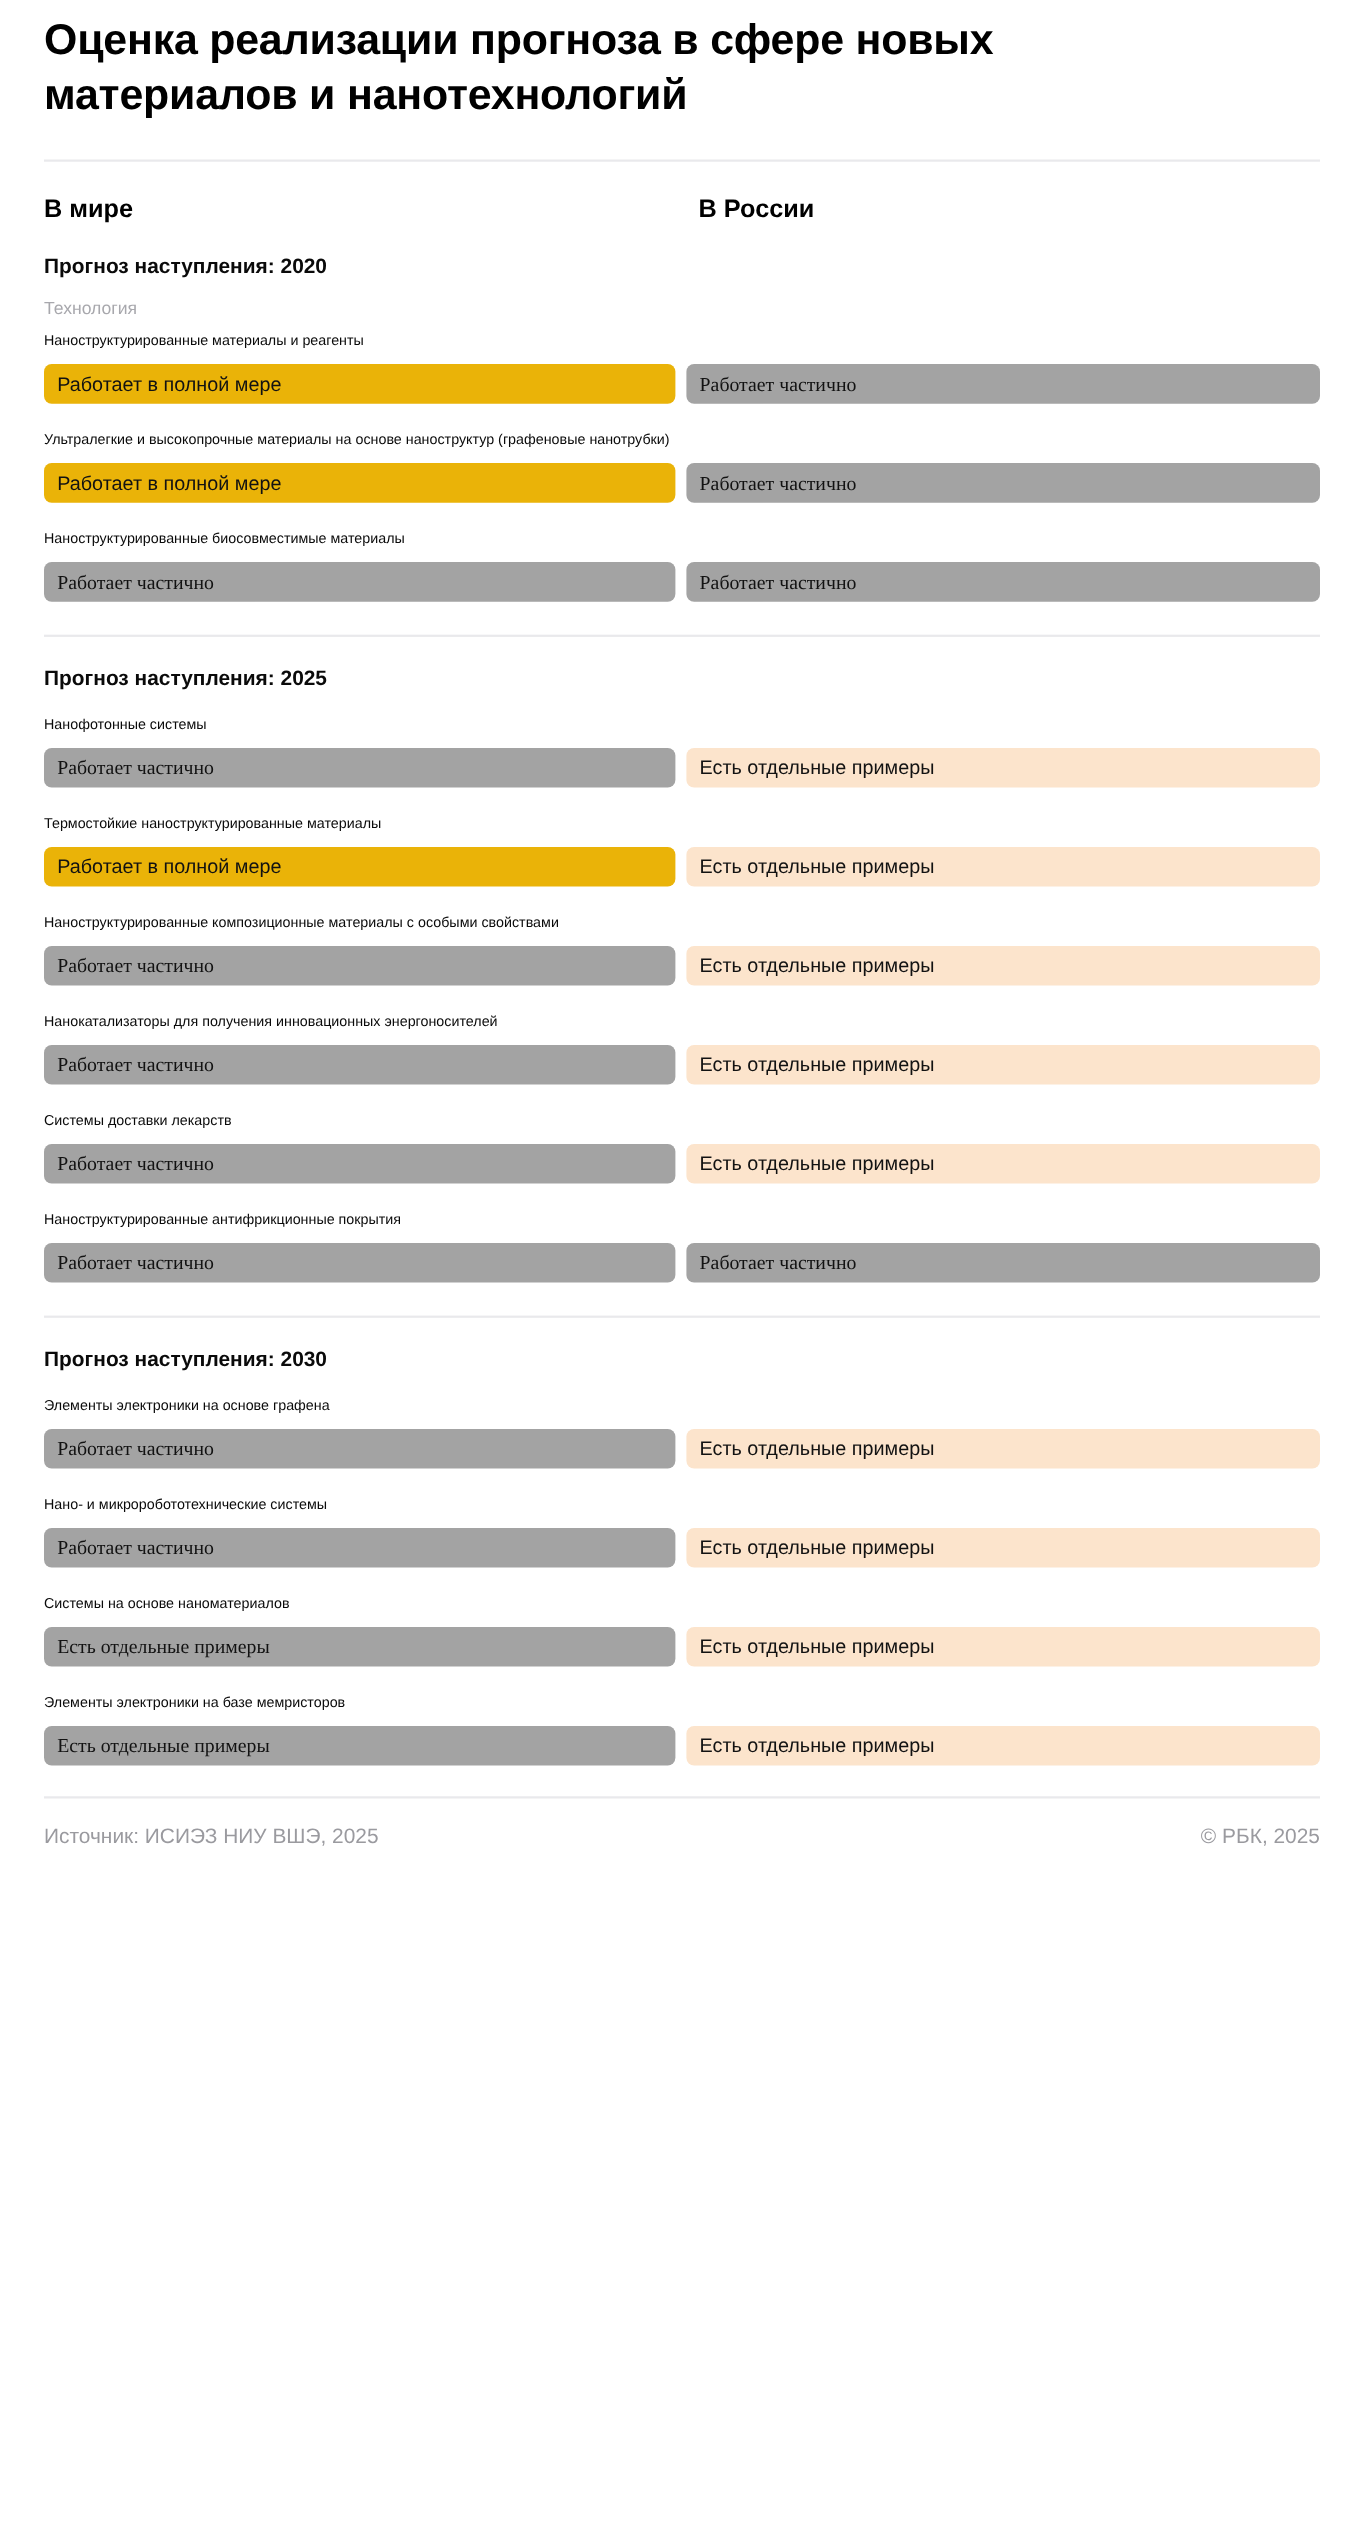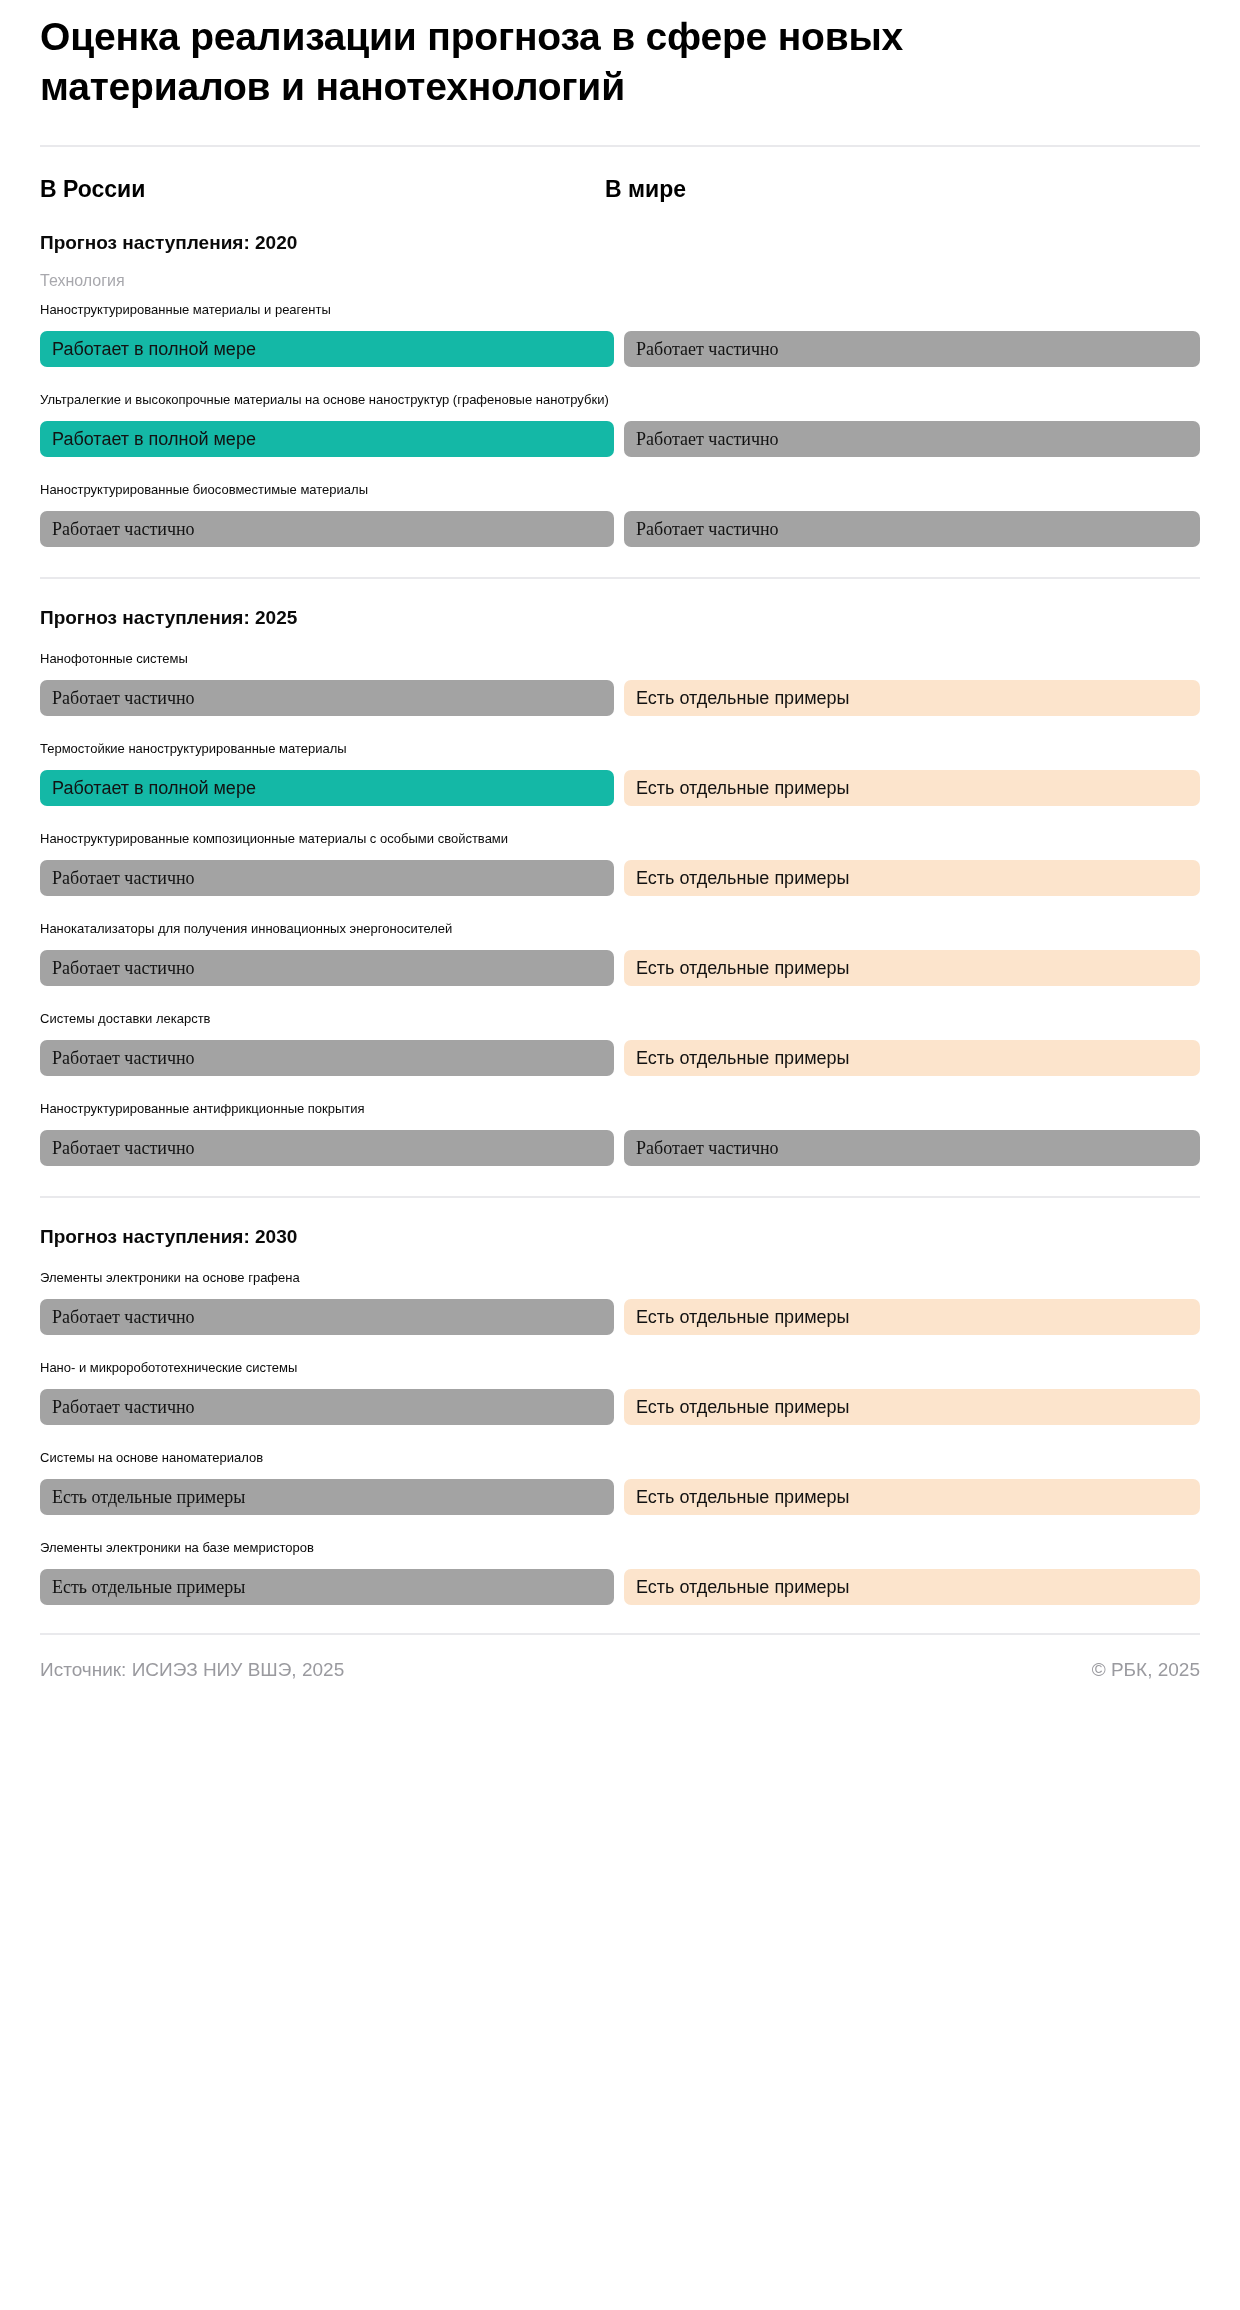--- a/index.html
+++ b/index.html
@@ -104,21 +104,21 @@
     border-radius: 7px;
     font-size: 18px;
     line-height: 1;
     color: #121212;
     white-space: nowrap;
     overflow: hidden;
   }
   .pill.left  { width: 574px; flex: 0 0 574px; }
   .pill.right { flex: 1 1 auto; }
 
-  .pill.full      { background: #14b8a6; }
+  .pill.full      { background: #eab308; }
   .pill.partial   { background: #a3a3a3; font-family: Liberation Serif, serif; }
   .pill.examples  { background: #fce4cc; }
 
   
   .footer {
     display: flex;
     justify-content: space-between;
     align-items: baseline;
     margin-top: 22px;
     font-size: 19px;
@@ -130,22 +130,22 @@
 </head>
 <body>
 
 <div class="infographic">
 
   <h1 class="title">Оценка реализации прогноза в сфере новых материалов и нанотехнологий</h1>
 
   <div class="rule rule-title"></div>
 
   <div class="col-heads">
+    <div class="col-head left">В мире</div>
     <div class="col-head right">В России</div>
-    <div class="col-head left">В мире</div>
   </div>
 
   <div id="groups-container">
       <div class="group">
         <div class="group-title">Прогноз наступления: 2020</div>
         <div class="micro-label">Технология</div>
         <div class="tech-row">
           <div class="tech-name">Наноструктурированные материалы и реагенты</div>
           <div class="status-pair">
             <div class="pill left full">Работает в полной мере</div>

